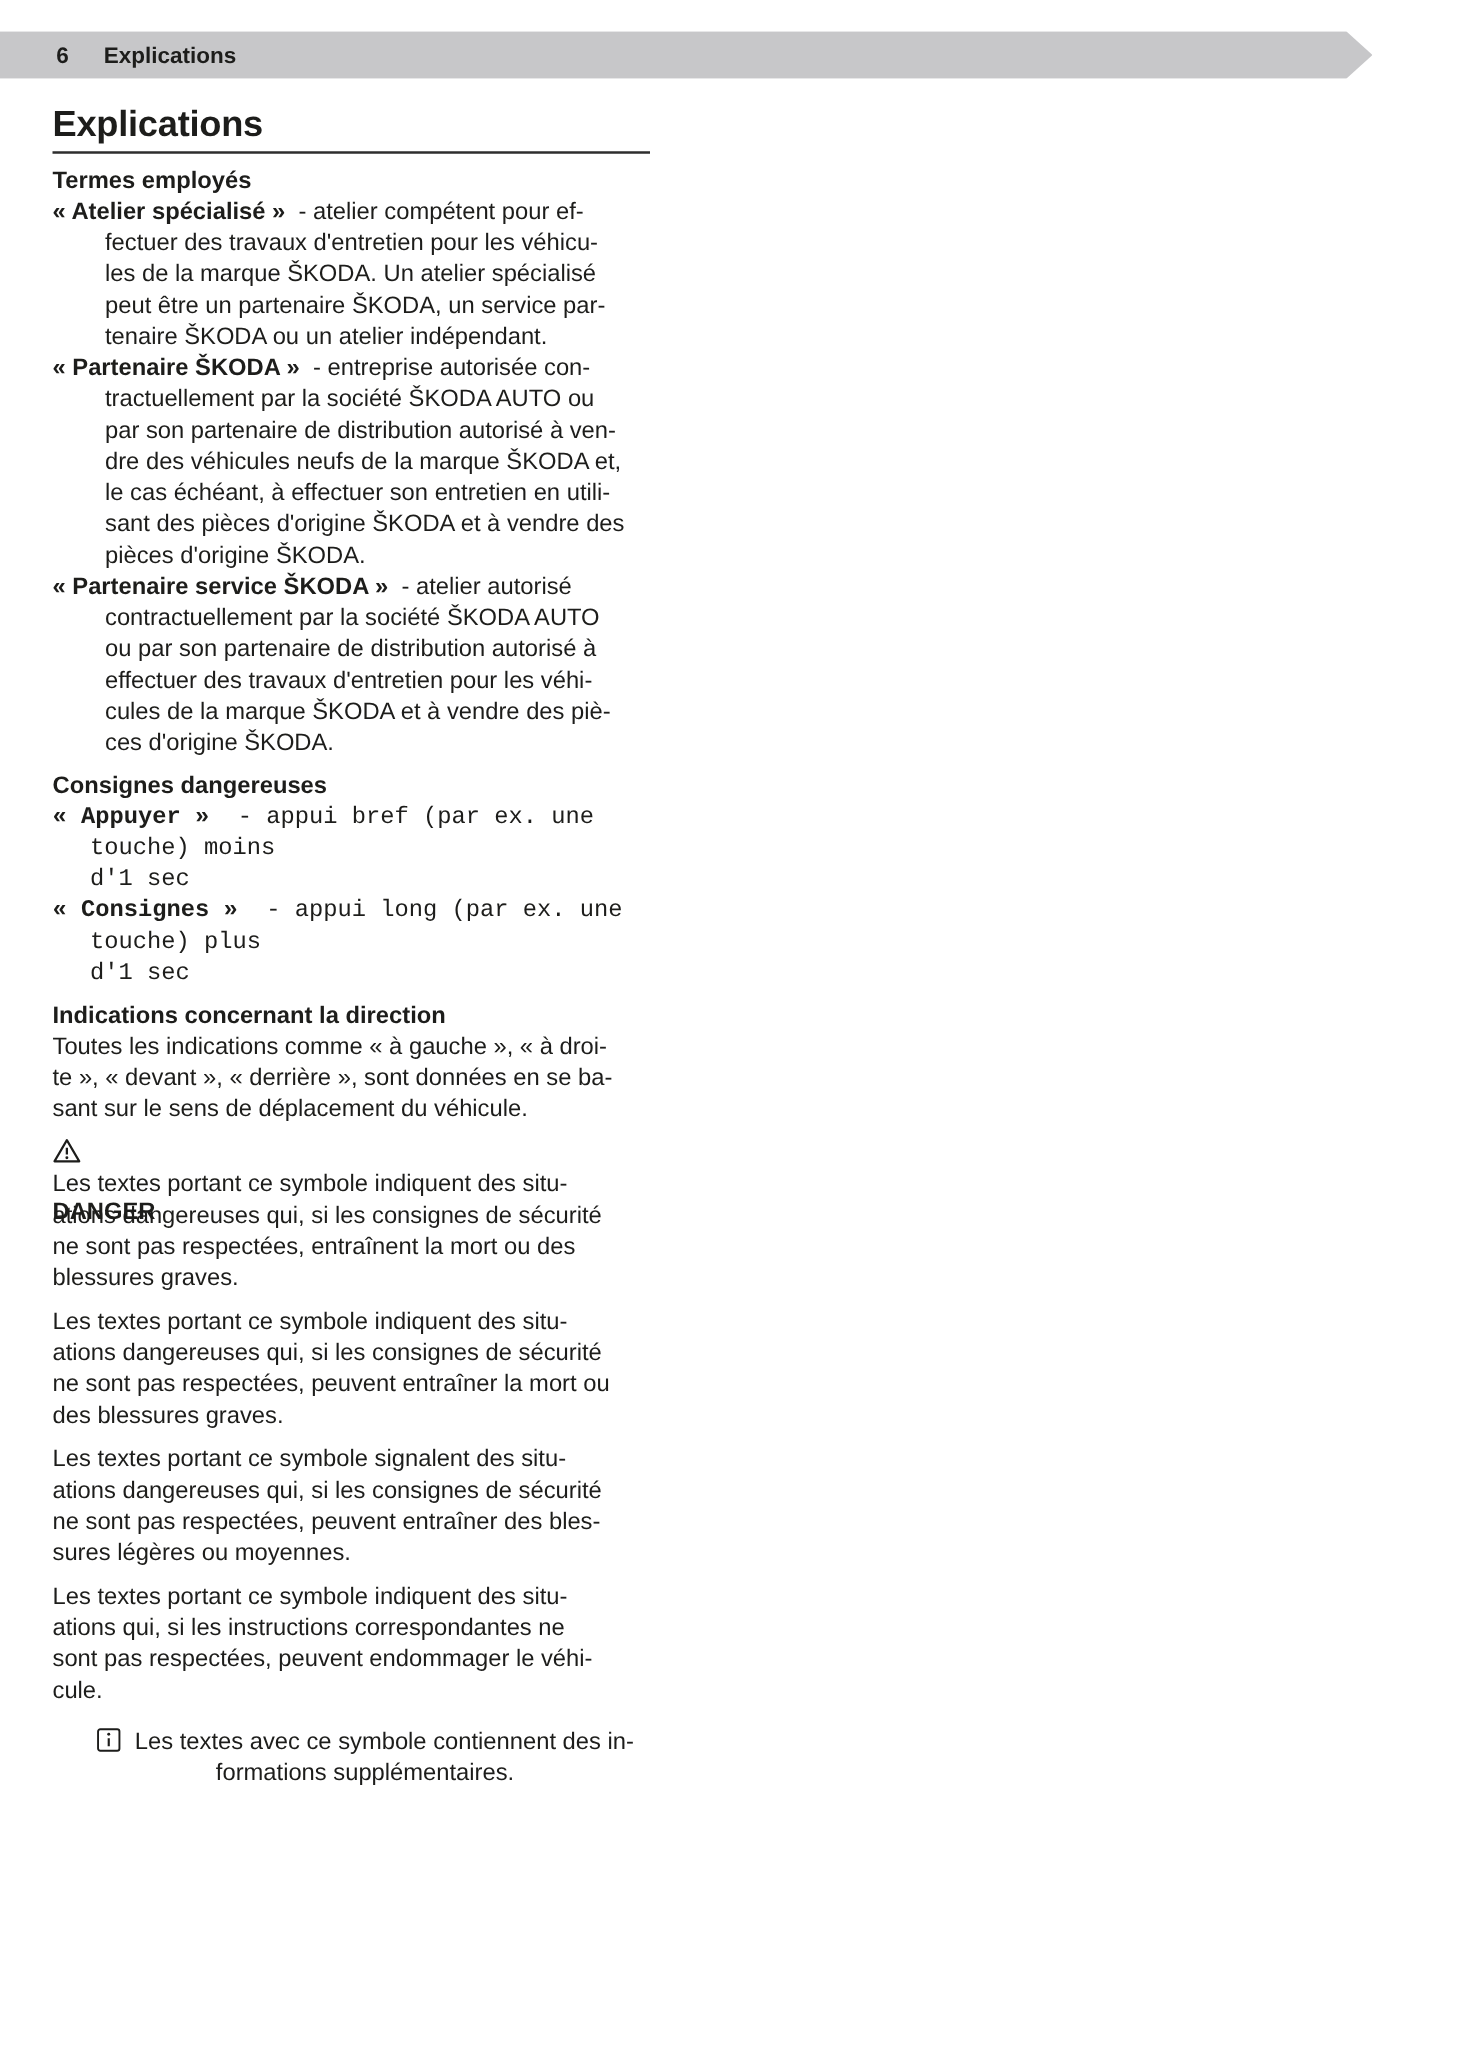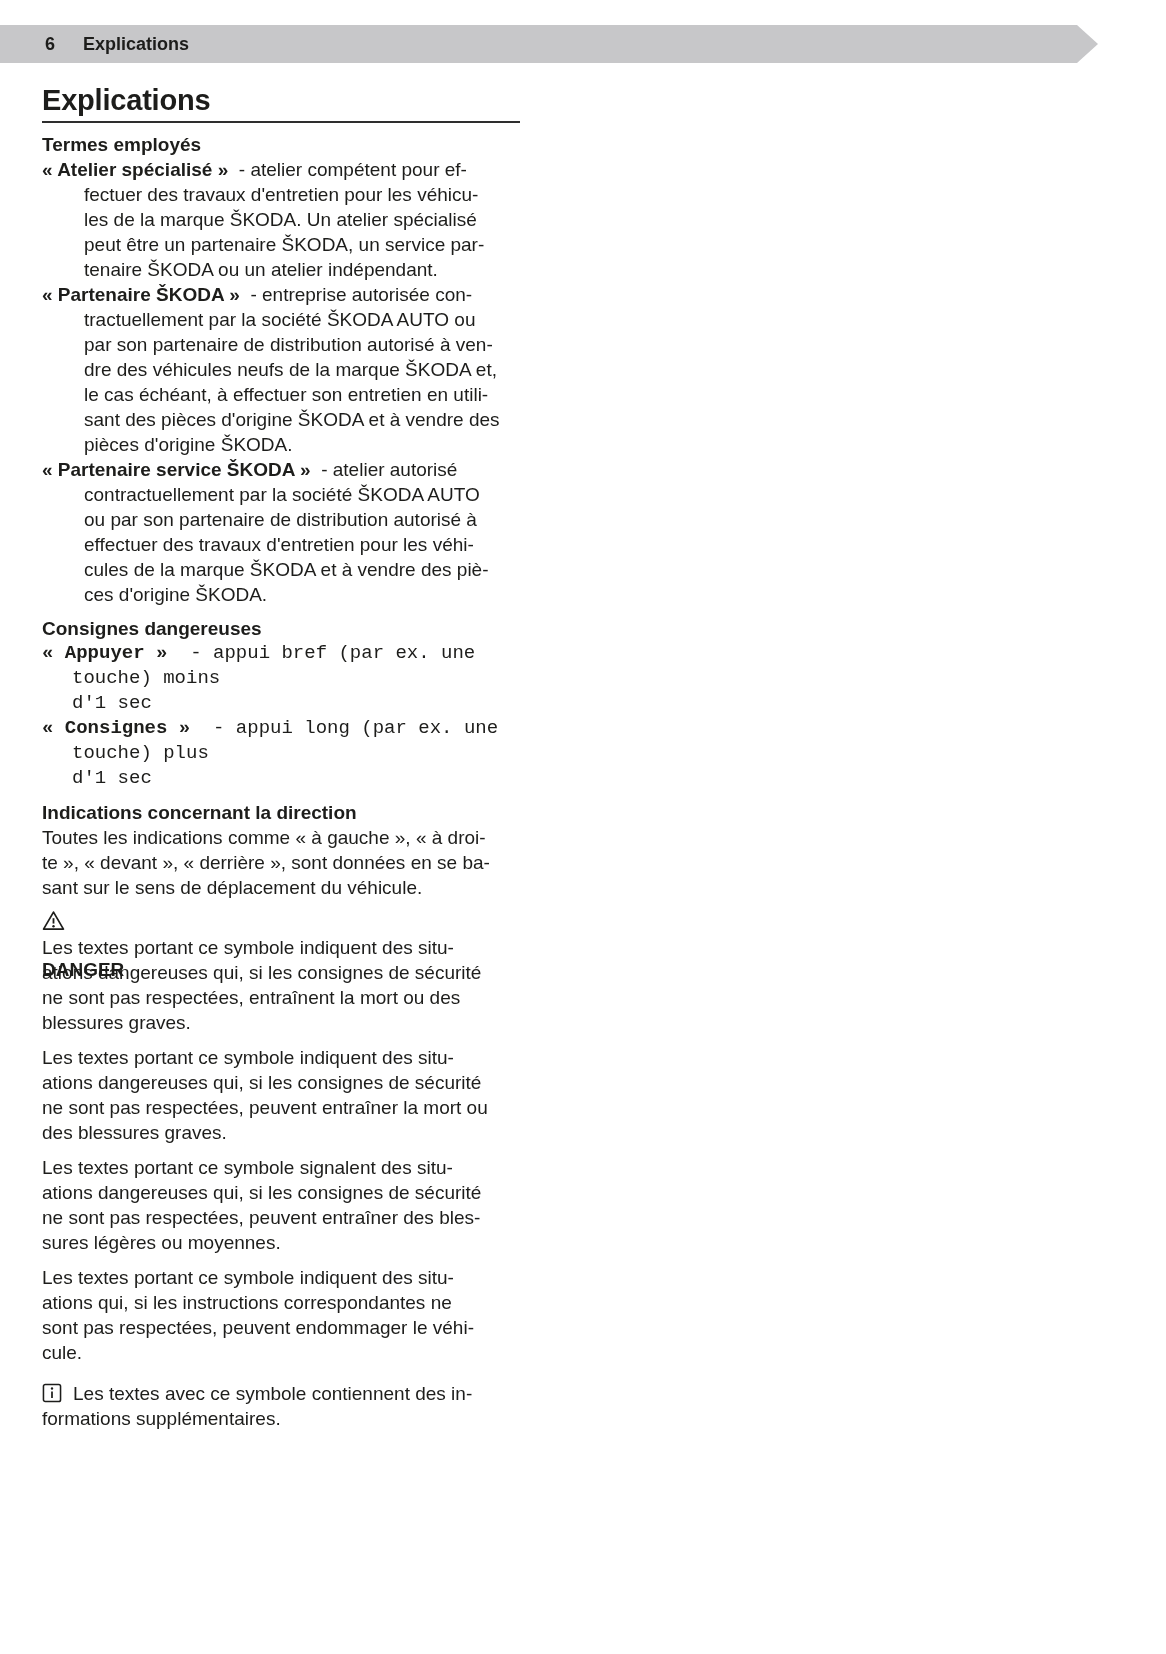--- a/index.html
+++ b/index.html
@@ -82,20 +82,21 @@
     gap: 26px;
     font-weight: bold;
     height: 25px;
     flex-direction: column;
   }
   .warning-heading .wicon { flex: 0 0 auto; display: block; }
 
   .note-par {
     margin-top: 16px;
     white-space: pre-line;
+    text-align: center;
   }
   .note-icon {
     display: inline-block;
     vertical-align: -3px;
     margin-right: 11px;
   }
 </style>
 </head>
 <body>
 

